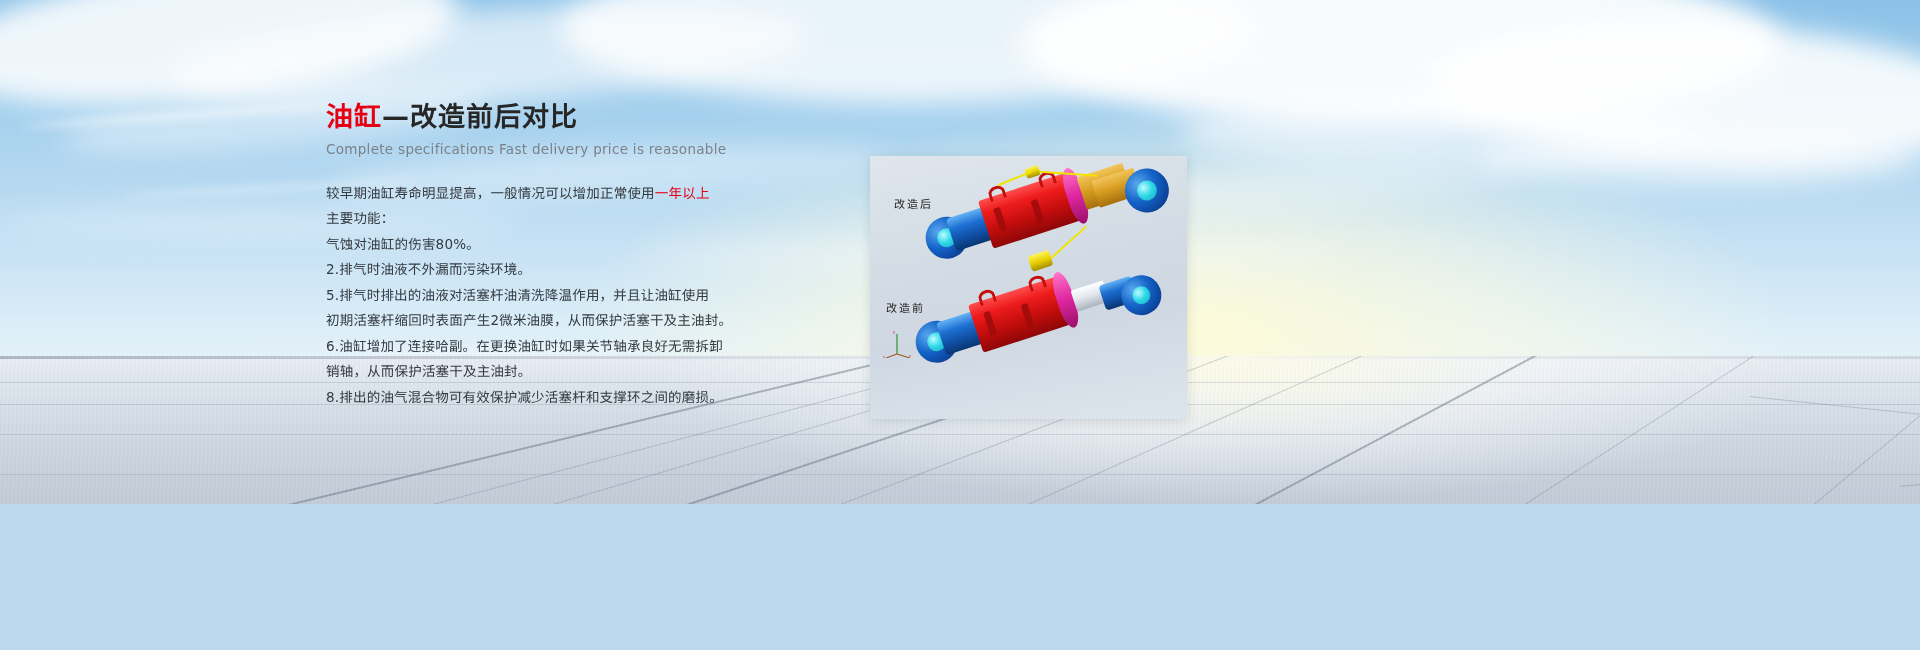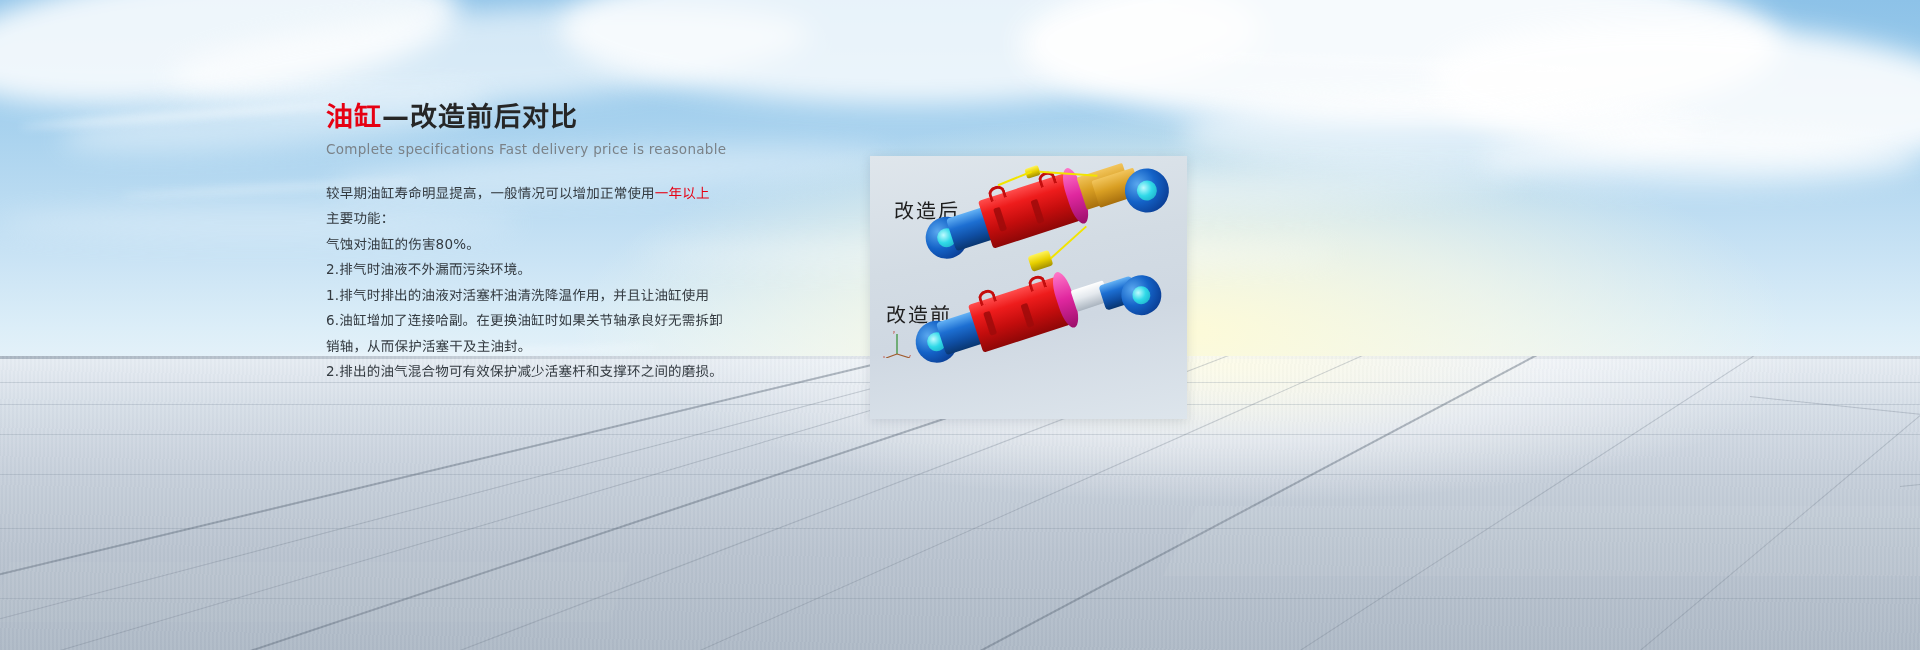--- a/index.html
+++ b/index.html
@@ -2,21 +2,21 @@
 <html lang="zh-CN"><head>
 <meta charset="utf-8">
 <title>油缸改造前后对比</title>
 <style>
   html,body{margin:0;padding:0;}
   body{
     width:1920px;height:650px;overflow:hidden;
     font-family:"Liberation Sans","DejaVu Sans",sans-serif;
     background:#bcd9ee;
   }
-  .stage{position:relative;width:1920px;height:650px;overflow:hidden;}
+  .stage{position:relative;width:1920px;height:504px;overflow:hidden;}
 
   
   .sky{
     position:absolute;left:0;top:0;width:1920px;height:400px;
     background:
       radial-gradient(ellipse 900px 320px at 1180px 330px, rgba(255,251,214,0.95) 0%, rgba(255,252,226,0.55) 35%, rgba(255,255,255,0.0) 68%),
       linear-gradient(180deg,#8dc2e8 0%, #96c8ea 14%, #a6d1ee 30%, #b8daf1 48%, #cbe4f5 66%, #dceef8 82%, #eef5fa 100%);
   }
   
   .cloud{position:absolute;border-radius:50%;background:#ffffff;filter:blur(13px);}
@@ -81,21 +81,21 @@
   .ln .red{color:#e60012;}
 
   
   .panel{
     position:absolute;left:870px;top:156px;width:317px;height:263px;
     background:linear-gradient(170deg,#dfe6ec 0%, #d3dce4 38%, #cfd8e2 62%, #dde5ec 100%);
     box-shadow:0 2px 10px rgba(60,80,100,.18);
   }
   .panel .cap{
     position:absolute;font-family:"DejaVu Serif","Liberation Serif",serif;
-    font-size:20px;color:#1d1d1d;letter-spacing:2px;
+    font-size:11px;color:#1d1d1d;letter-spacing:2px;
   }
   .cap-after{left:24px;top:39px;}
   .cap-before{left:16px;top:143px;}
   .axis{position:absolute;left:13px;top:172px;width:30px;height:30px;}
 
   
   .asm{position:absolute;transform-origin:50% 50%;}
   .asm.after {left:54px; top:0px;  transform:rotate(-18deg) scale(1);}
   .asm.before{left:44px; top:104px;transform:rotate(-18deg) scale(1);}
   .eye{position:absolute;border-radius:50%;background:radial-gradient(circle at 34% 30%,#5aa8ef 0%,#1463c8 42%,#0b3f96 78%,#072a68 100%);}
@@ -168,24 +168,25 @@
 
   <div class="content">
     <h1 class="title"><span class="hl">油缸</span><span>—改造前后对比</span></h1>
     <p class="subtitle">Complete specifications Fast delivery price is reasonable</p>
 
     <div class="body">
       <div class="ln"><span>较早期油缸寿命明显提高，一般情况可以增加正常使用</span><span class="red">一年以上</span></div>
       <div class="ln"><span>主要功能：</span></div>
       <div class="ln"><span>气蚀对油缸的伤害80%。</span></div>
       <div class="ln"><span>2.排气时油液不外漏而污染环境。</span></div>
-      <div class="ln"><span>1.排气时排出的油液对活塞杆油清洗降温作用，并且让油缸使用</span></div>
+      <div class="ln"><span>5.排气时排出的油液对活塞杆油清洗降温作用，并且让油缸使用</span></div>
+      <div class="ln"><span>初期活塞杆缩回时表面产生2微米油膜，从而保护活塞干及主油封。</span></div>
       <div class="ln"><span>6.油缸增加了连接哈副。在更换油缸时如果关节轴承良好无需拆卸</span></div>
       <div class="ln"><span>销轴，从而保护活塞干及主油封。</span></div>
-      <div class="ln"><span>2.排出的油气混合物可有效保护减少活塞杆和支撑环之间的磨损。</span></div>
+      <div class="ln"><span>8.排出的油气混合物可有效保护减少活塞杆和支撑环之间的磨损。</span></div>
     </div>
   </div>
 
   <div class="panel">
 
     <div class="cap cap-after">改造后</div>
     <div class="cap cap-before">改造前</div>
 
     <svg class="axis" viewBox="0 0 30 30">
       <line x1="14" y1="26" x2="14" y2="6" stroke="#2f8f2f" stroke-width="1.2"></line>

